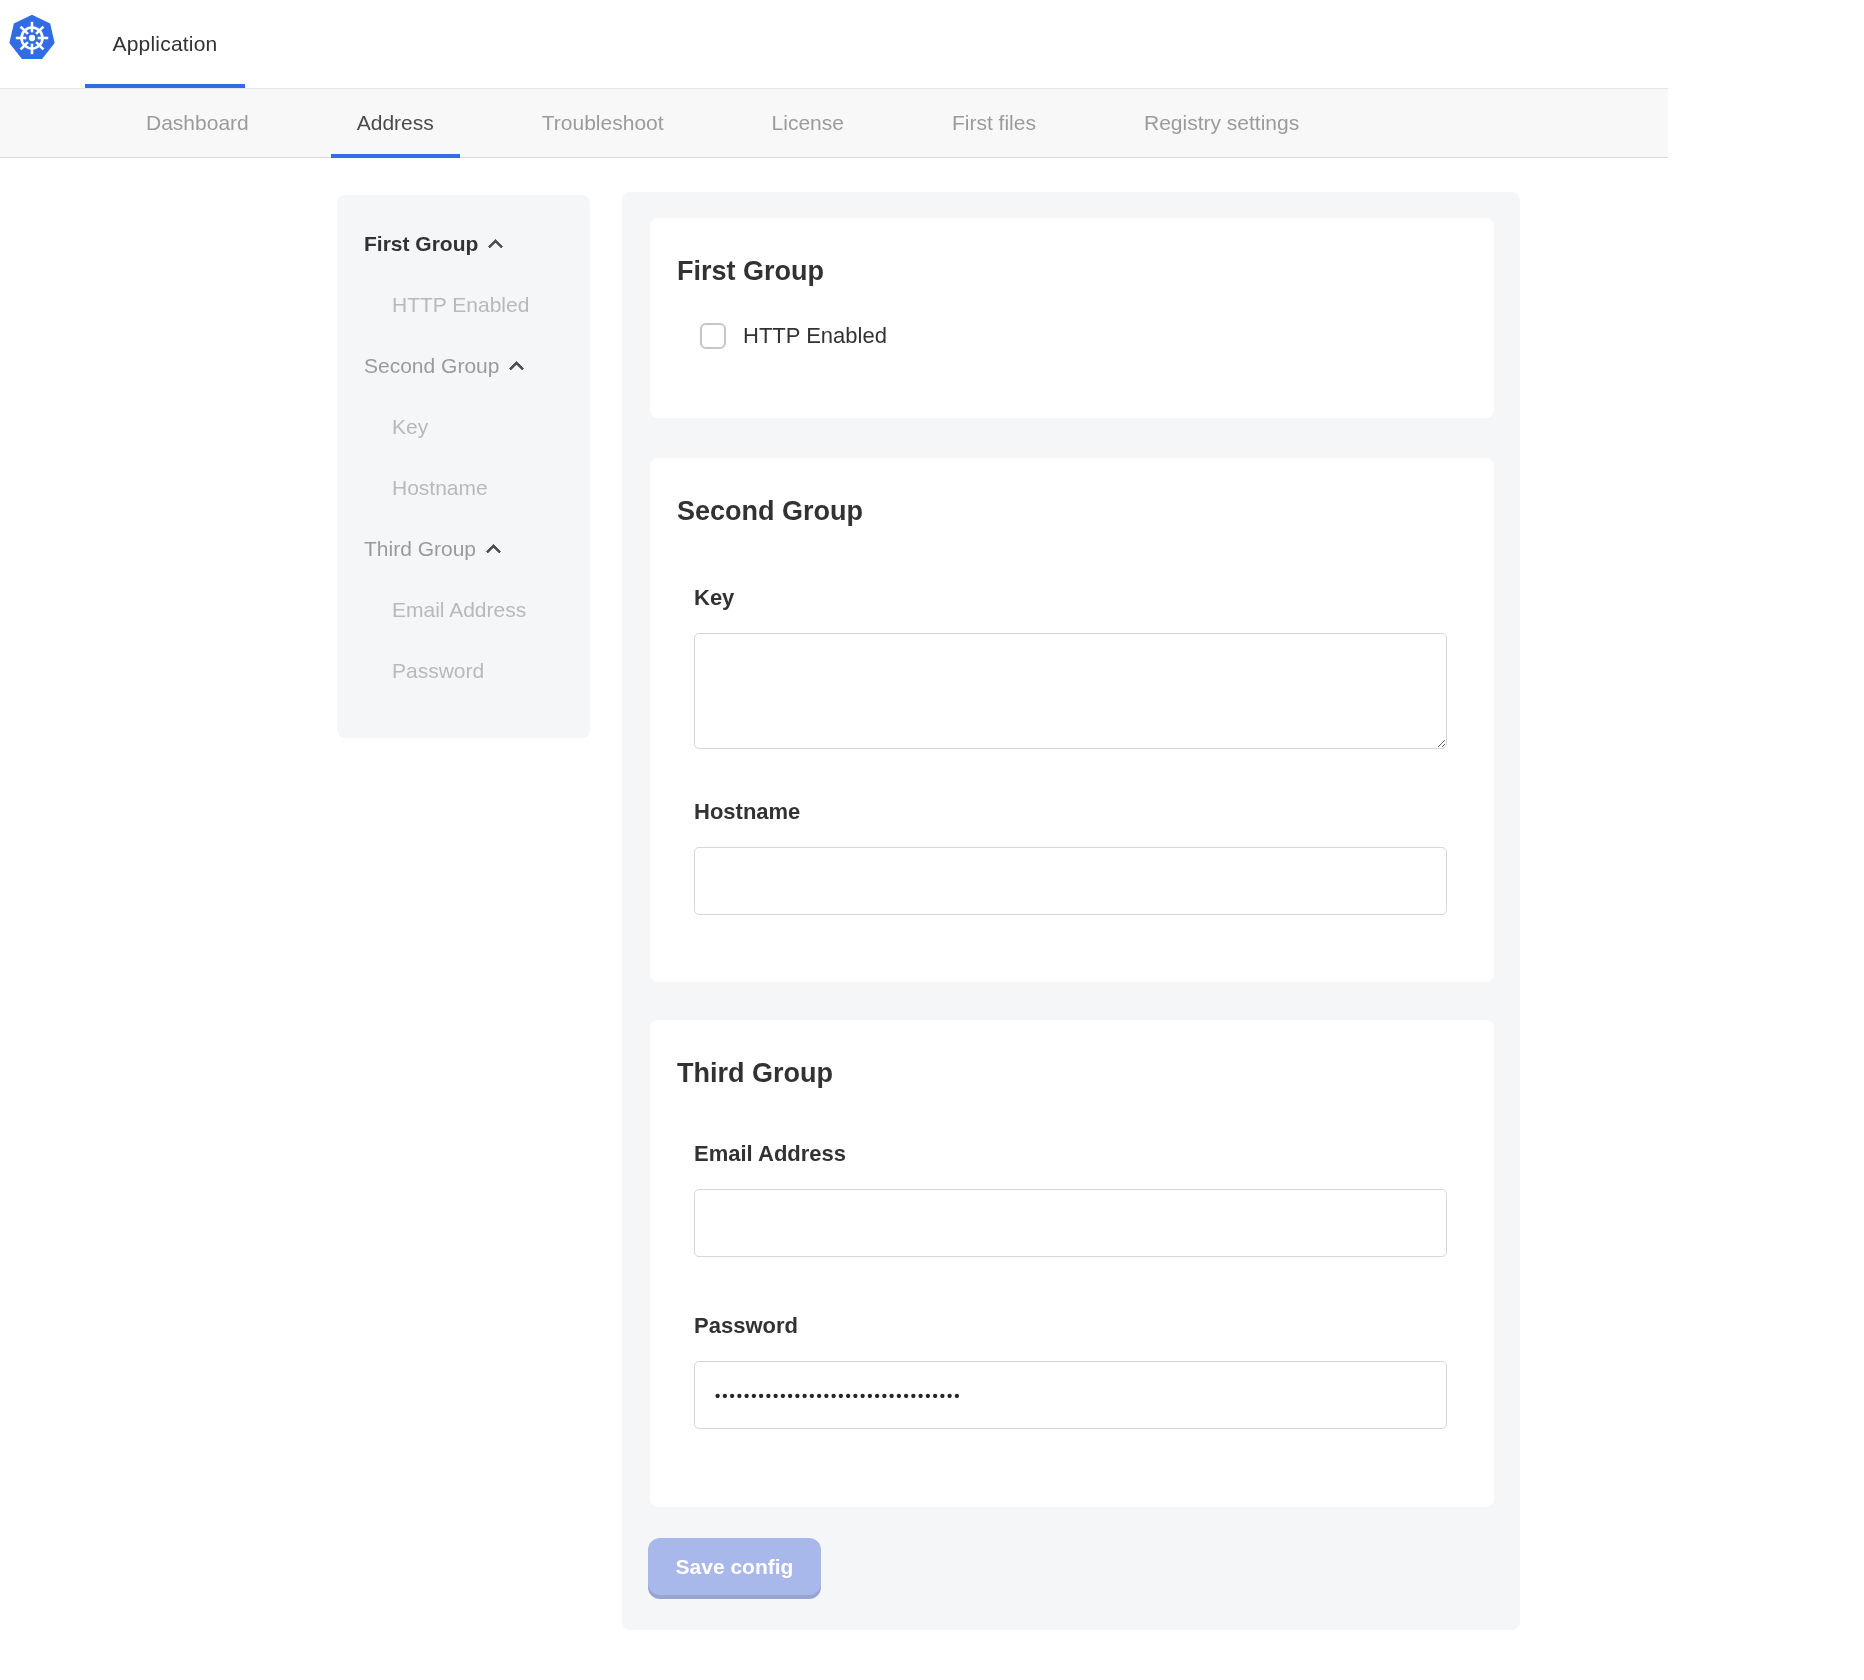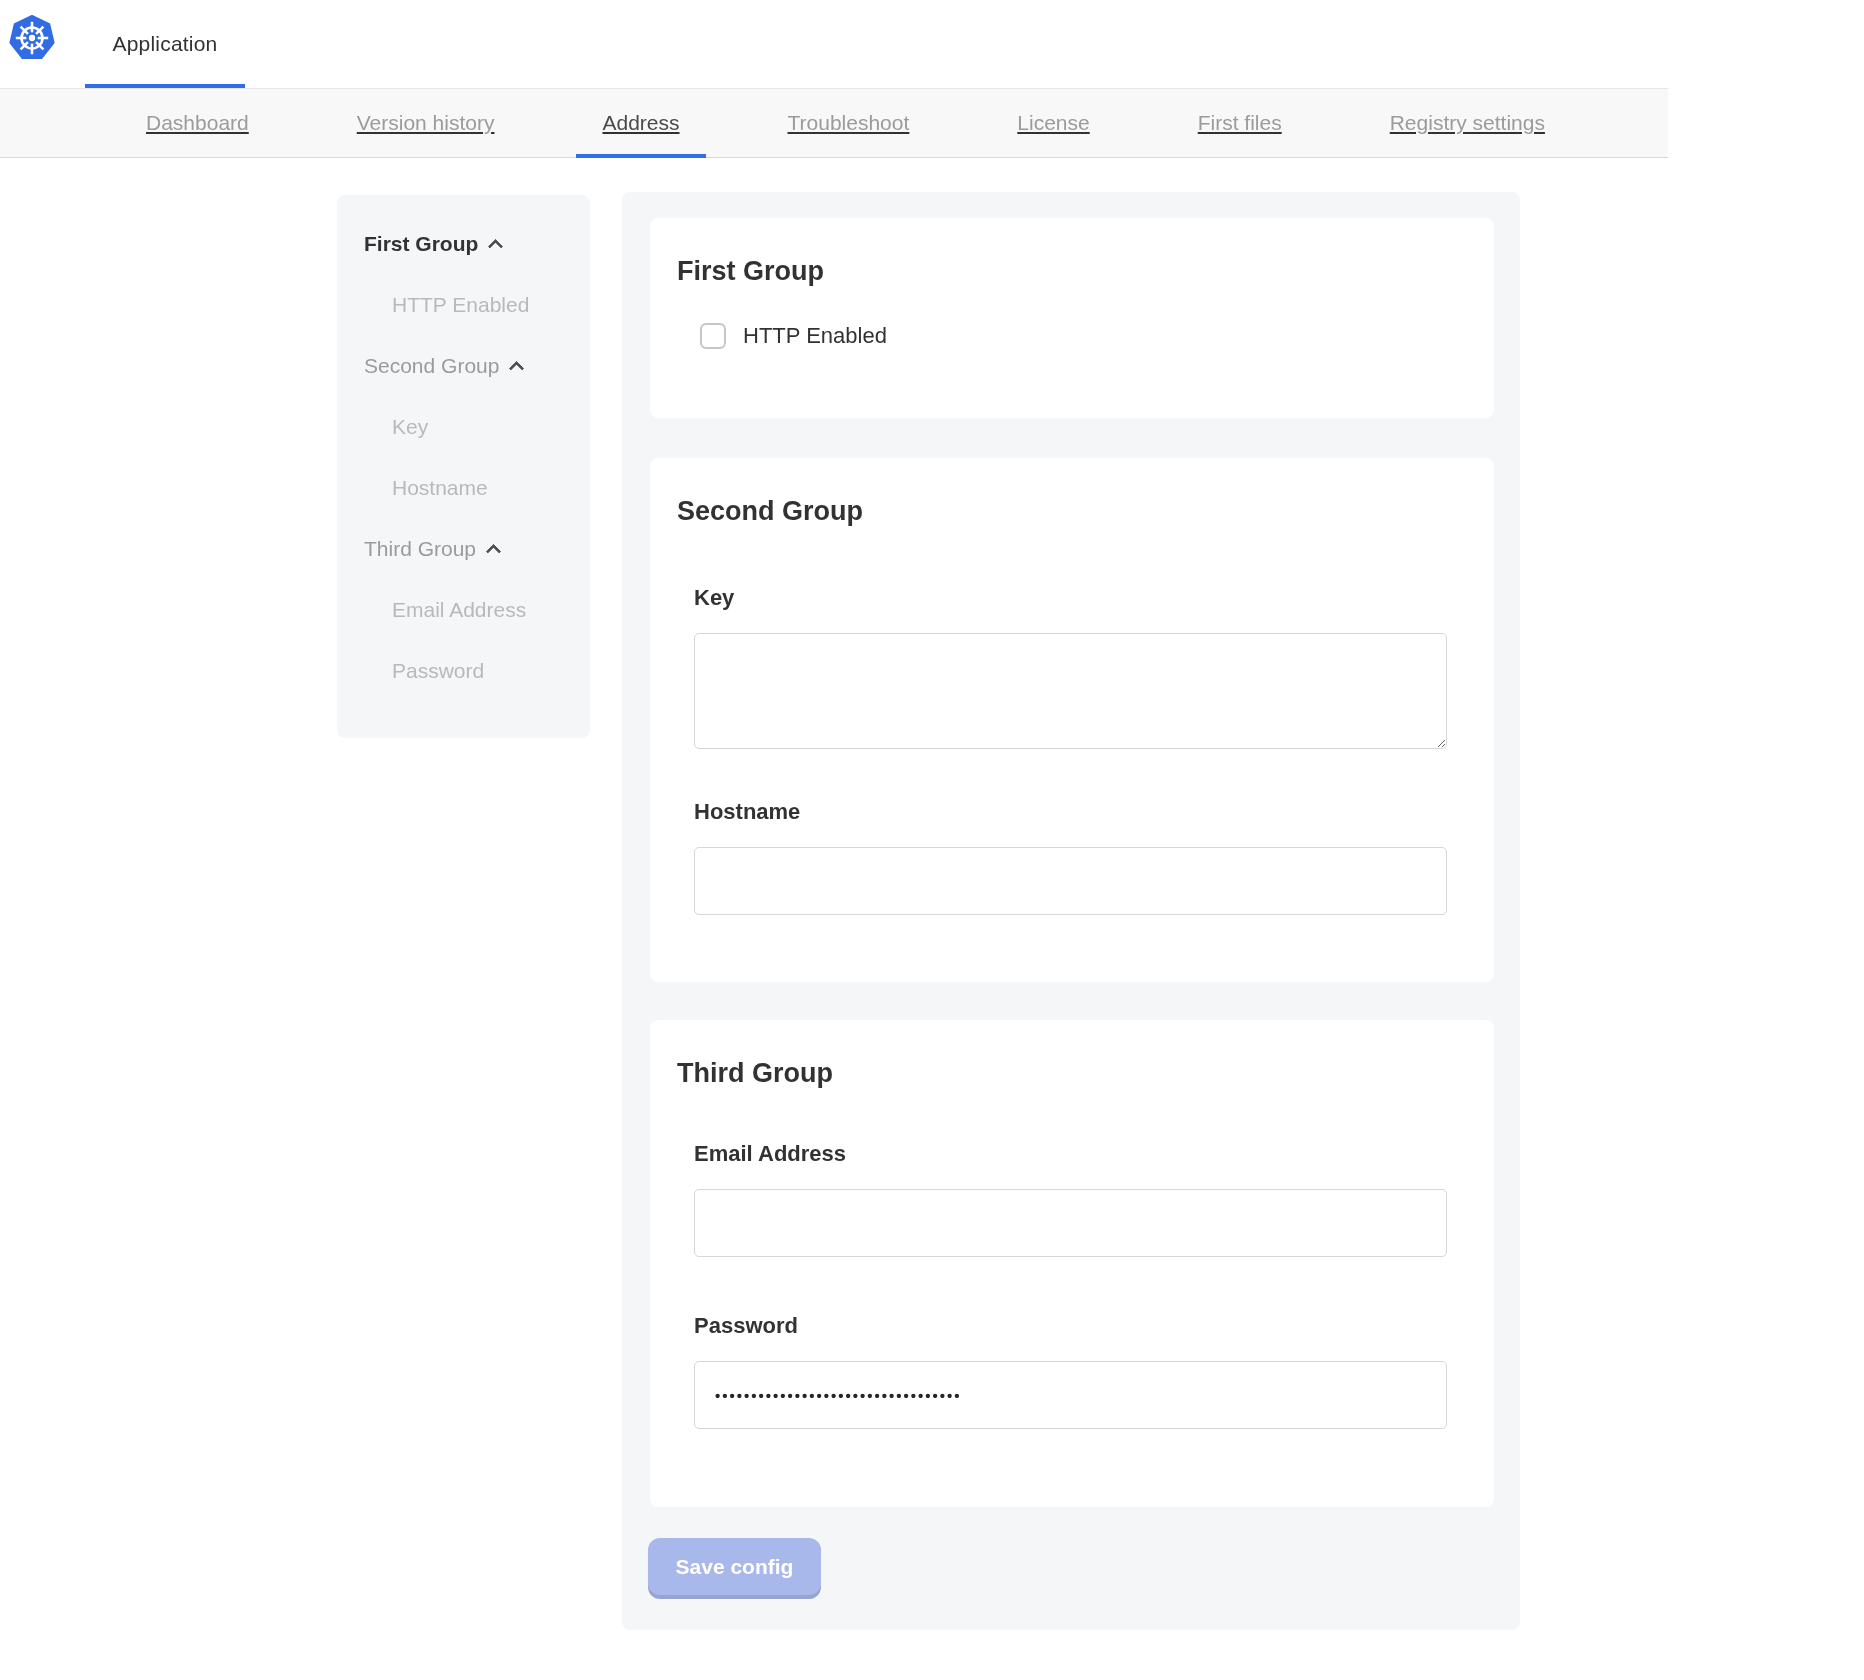--- a/index.html
+++ b/index.html
@@ -14,21 +14,21 @@
     display:flex; align-items:center; justify-content:center;
     font-size:21px; color:#323232; letter-spacing:.2px; }
   .app-underline { position:absolute; left:85px; top:84px; width:160px; height:4px; background:#326de6; }
   .menu-btn { position:absolute; top:20px; right:16px; width:38px; height:38px; border-radius:50%;
     border:1px solid #9b9b9b; background:#fff; display:flex; align-items:center; justify-content:center; gap:4px; cursor:pointer; }
   .menu-btn i { display:block; width:5px; height:5px; border-radius:50%; background:#8a8a8a; }
 
   
   .tabbar { position:absolute; top:88px; left:0; width:1864px; height:70px;
     background:#f8f8f8; border-top:1px solid #e6e6e6; border-bottom:1px solid #d9d9d9;
-    display:flex; align-items:stretch; padding-left:120px;text-decoration:underline; }
+    display:flex; align-items:stretch; padding-left:120px; }
   .tab { position:relative; display:flex; align-items:center; padding:0 26px; margin-right:56px;
     font-size:21px; color:#9b9b9b; cursor:pointer; white-space:nowrap; }
   .tab.active { color:#4a4a4a; }
   .tab.active::after { content:""; position:absolute; left:0; right:0; bottom:-1px; height:4px; background:#326de6; }
 
   
   .side-card { position:absolute; left:337px; top:195px; width:253px; height:543px;
     background:#f5f6f8; border-radius:8px; padding-top:36px; }
   .side-item { display:flex; align-items:center; font-size:21px; margin-bottom:35px; cursor:pointer; line-height:26px; }
   .side-item.group { padding-left:27px; color:#9b9b9b; }
@@ -89,21 +89,20 @@
     <div class="app-underline"></div>
     <div class="menu-btn">
       <i></i>
         <i></i>
         <i></i>
     </div>
   </div>
 
   <div class="tabbar">
     <div class="tab">Dashboard</div>
-    <div class="tab">Version history</div>
     <div class="tab active">Address</div>
     <div class="tab">Troubleshoot</div>
     <div class="tab">License</div>
     <div class="tab">First files</div>
     <div class="tab">Registry settings</div>
   </div>
 
   <div class="side-card">
     <div class="side-item group current">
       <span>First Group</span>

